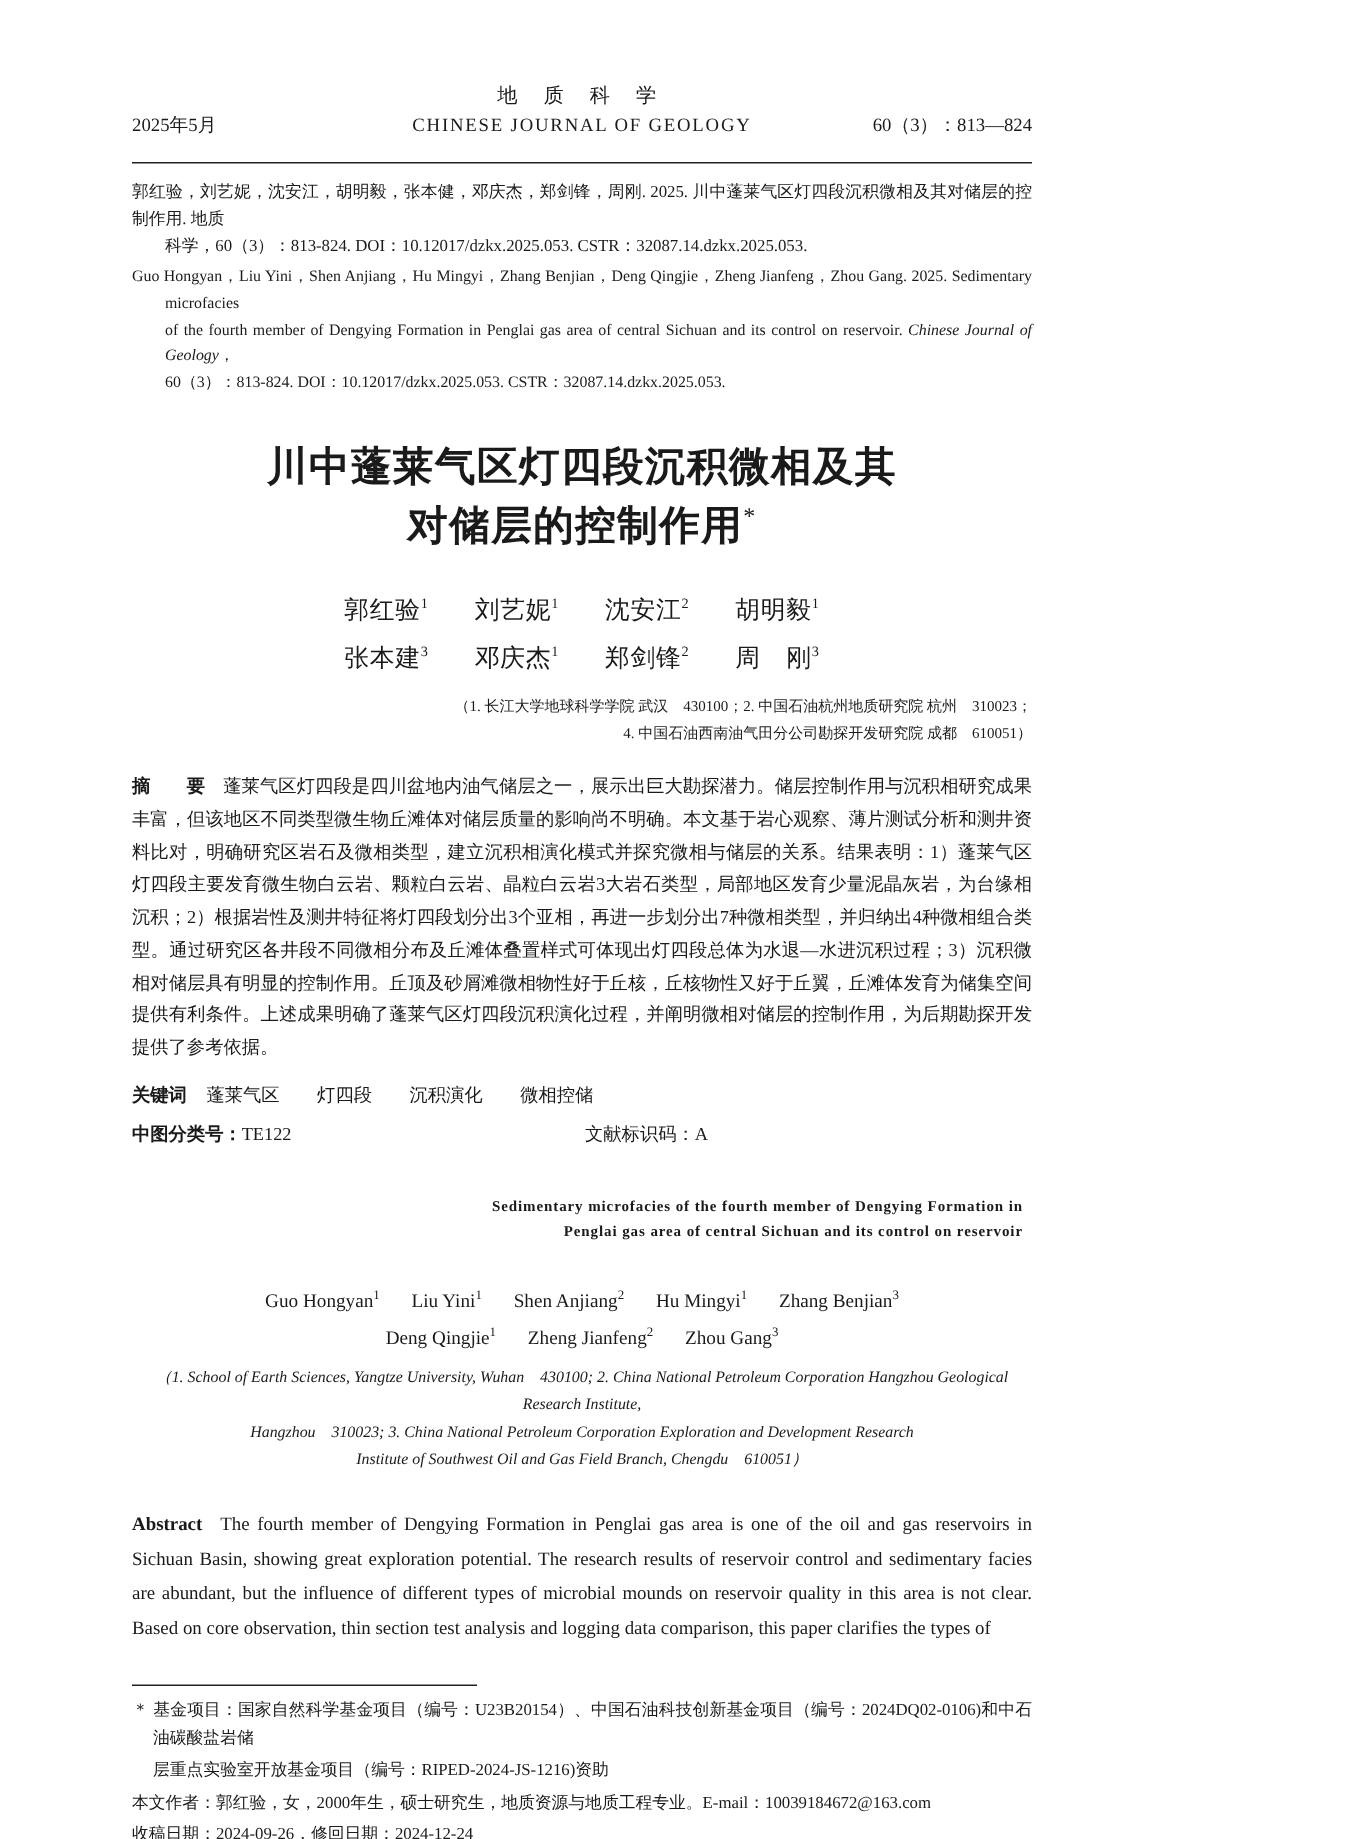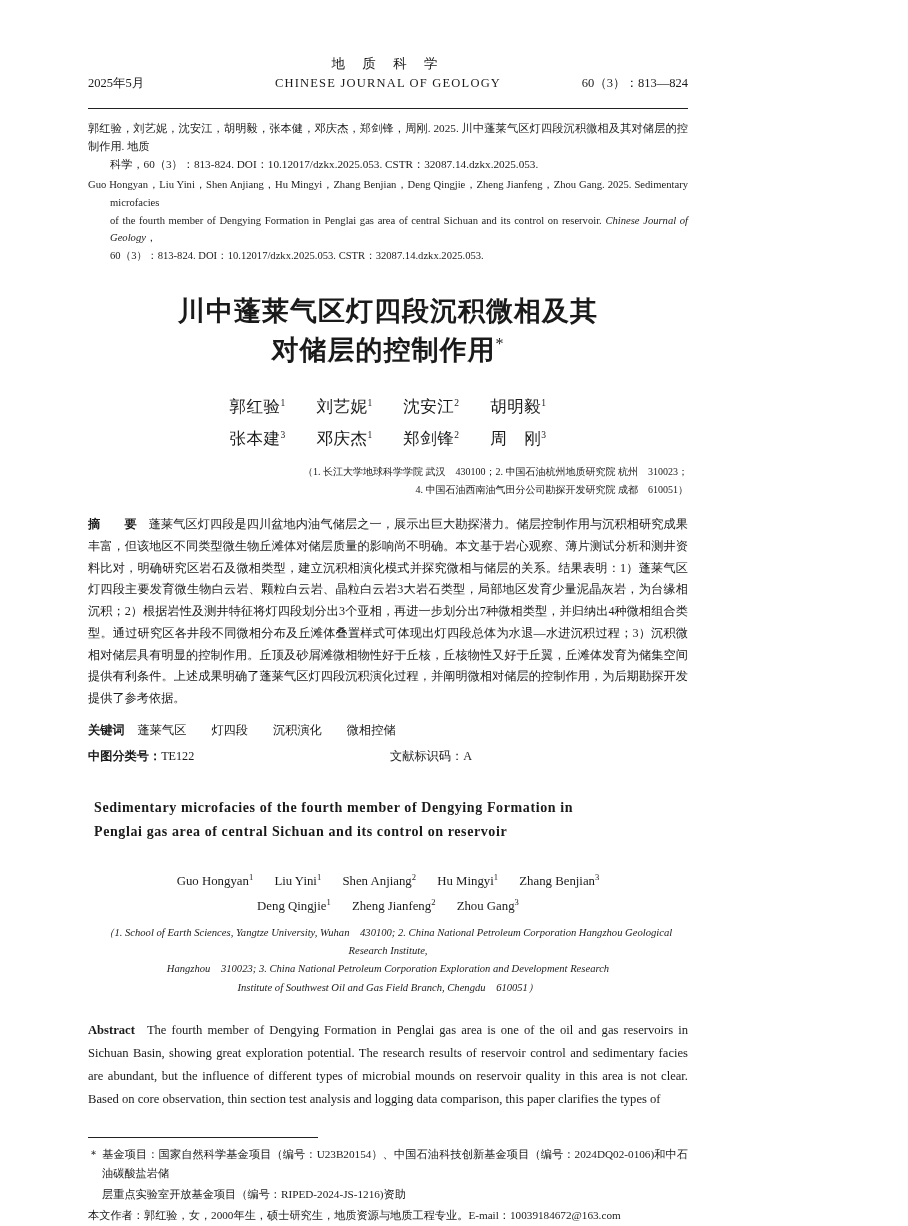--- a/index.html
+++ b/index.html
@@ -124,23 +124,23 @@
     margin-top: 4px;
     line-height: 1.8;
   }
   .codes .c1 { width: 218px; }
   .codes .c2 { width: 250px; text-align: center; }
   .codes .c3 { flex: 1; }
   .codes b { font-weight: 700; }
 
   
   .title-en {
-    text-align: left;
+    text-align: right;
     font-weight: 700;
-    font-size: 14px;
+    font-size: 10px;
     line-height: 1.72;
     margin-top: 28px;
     letter-spacing: 0.6px;
     padding: 0 6px;
   }
   .authors-en {
     text-align: center;
     font-size: 12.8px;
     line-height: 1.9;
     margin-top: 25px;

